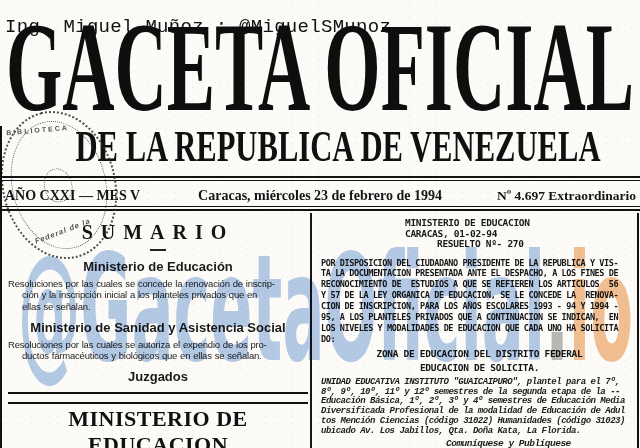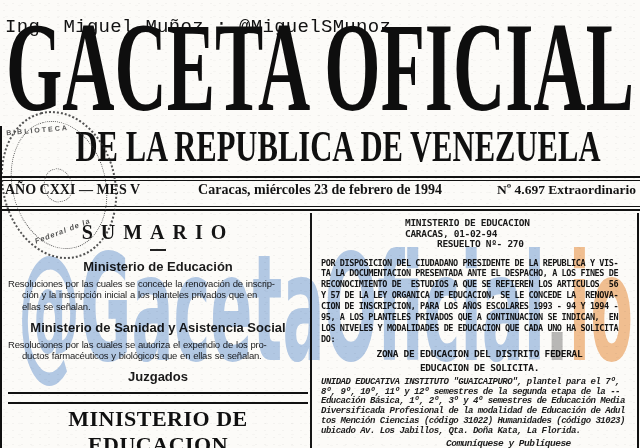--- a/index.html
+++ b/index.html
@@ -11,21 +11,21 @@
     background-size:9px 7px,13px 11px;
     font-family:"Liberation Sans",sans-serif;color:#1b1b1b;
   }
   .abs{position:absolute;}
   .attribution{left:5px;top:16px;font-family:Liberation Mono, monospace;font-size:19px;font-weight:500;letter-spacing:.3px;color:#121212;}
   .rule{left:0;width:640px;background:#121212;}
   .r1{top:176px;height:2px;}
   .r2{top:180px;height:1px;}
   .r3{top:206px;height:1px;}
   .r4{top:209px;height:2px;}
-  .dateline{top:182px;font-family:"Liberation Serif",serif;font-weight:bold;color:#141414;}
+  .dateline{top:188px;font-family:"Liberation Serif",serif;font-weight:bold;color:#141414;}
   .dl-left{left:5px;font-size:14px;}
   .dl-center{left:0;width:640px;text-align:center;font-size:14px;}
   .dl-right{right:4px;font-size:13.5px;}
   .divider{left:310px;top:213px;width:2px;height:235px;background:#161616;}
   .edge-left{left:0;top:126px;width:2px;height:322px;background:#101010;}
   .edge-right{left:637px;top:213px;width:2px;height:235px;background:#101010;}
 
   
   .stamp{left:2px;top:110px;width:114px;height:150px;transform:rotate(-14deg);opacity:.82;}
   .stamp .o1{position:absolute;inset:0;border:2px dotted #2e2e2e;border-radius:50%;}

